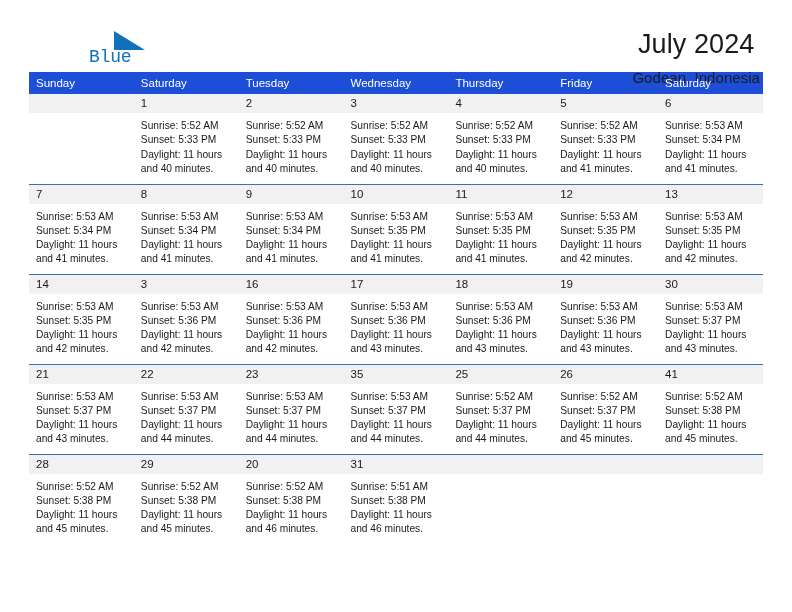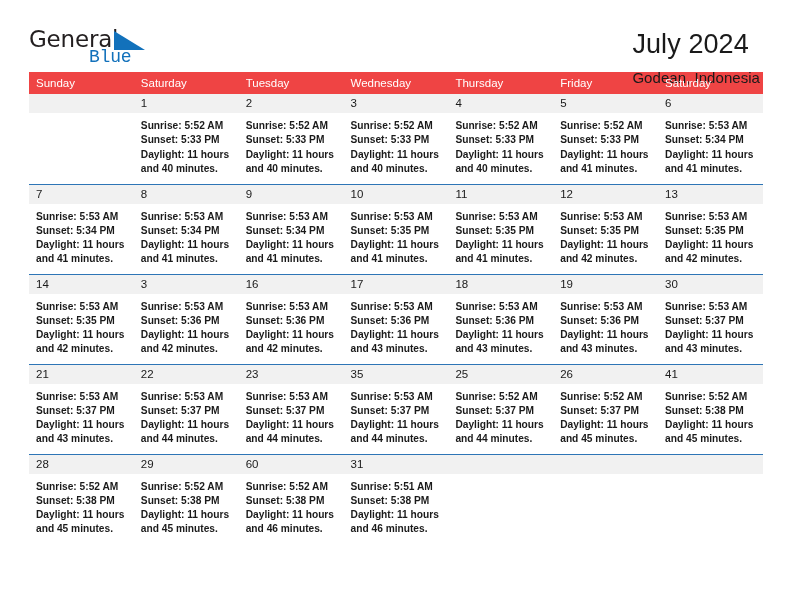--- a/index.html
+++ b/index.html
@@ -64,21 +64,21 @@
     left: 85px;
     top: 3px;
     width: 0;
     height: 0;
     border-top: 19px solid #1271bb;
     border-right: 31px solid transparent;
     transform: scaleY(-1);
   }
 
   .title-block {
-    text-align: left;
+    text-align: center;
     padding-top: 2px;
   }
   .cal-title {
     font-size: 27px;
     font-weight: 400;
     color: #1a1a1a;
     line-height: 1.1;
     letter-spacing: 0.1px;
   }
   .cal-subtitle {
@@ -93,21 +93,21 @@
   .cal-wrap {
     padding: 0 29px;
     box-sizing: border-box;
   }
   table.calendar {
     width: 734px;
     border-collapse: collapse;
     table-layout: fixed;
   }
   table.calendar th {
-    background: #ef4444;
+    background: #1d4ed8;
     color: #ffffff;
     font-size: 11.5px;
     font-weight: 400;
     text-align: left;
     padding: 5px 0 5px 7px;
     height: 19px;
     box-sizing: border-box;
   }
 
   td.daycell {
@@ -128,35 +128,33 @@
     padding: 2px 0 0 7px;
     font-size: 11.5px;
     color: #1a1a1a;
     line-height: 15px;
   }
   .details {
     padding: 6px 6px 0 7px;
     font-size: 10.2px;
     line-height: 14.3px;
     color: #1a1a1a;
-    font-weight: bold;
   }
   .details div {
     white-space: nowrap;
   }
 </style>
 </head>
 <body>
 
 <div class="page">
 
   <div class="top-bar">
 
     <div class="brand">
-      <span class="brand-general">General</span>
       <span class="brand-triangle"></span>
       <span class="brand-blue">Blue</span>
     </div>
 
     <div class="title-block">
       <div class="cal-title">July 2024</div>
       <div class="cal-subtitle">Godean, Indonesia</div>
     </div>
 
   </div>
@@ -442,21 +440,21 @@
             <td class="daycell">
               <div class="daynum-band">29</div>
               <div class="details">
                 <div>Sunrise: 5:52 AM</div>
                 <div>Sunset: 5:38 PM</div>
                 <div>Daylight: 11 hours</div>
                 <div>and 45 minutes.</div>
               </div>
             </td>
             <td class="daycell">
-              <div class="daynum-band">60</div>
+              <div class="daynum-band">20</div>
               <div class="details">
                 <div>Sunrise: 5:52 AM</div>
                 <div>Sunset: 5:38 PM</div>
                 <div>Daylight: 11 hours</div>
                 <div>and 46 minutes.</div>
               </div>
             </td>
             <td class="daycell">
               <div class="daynum-band">31</div>
               <div class="details">

